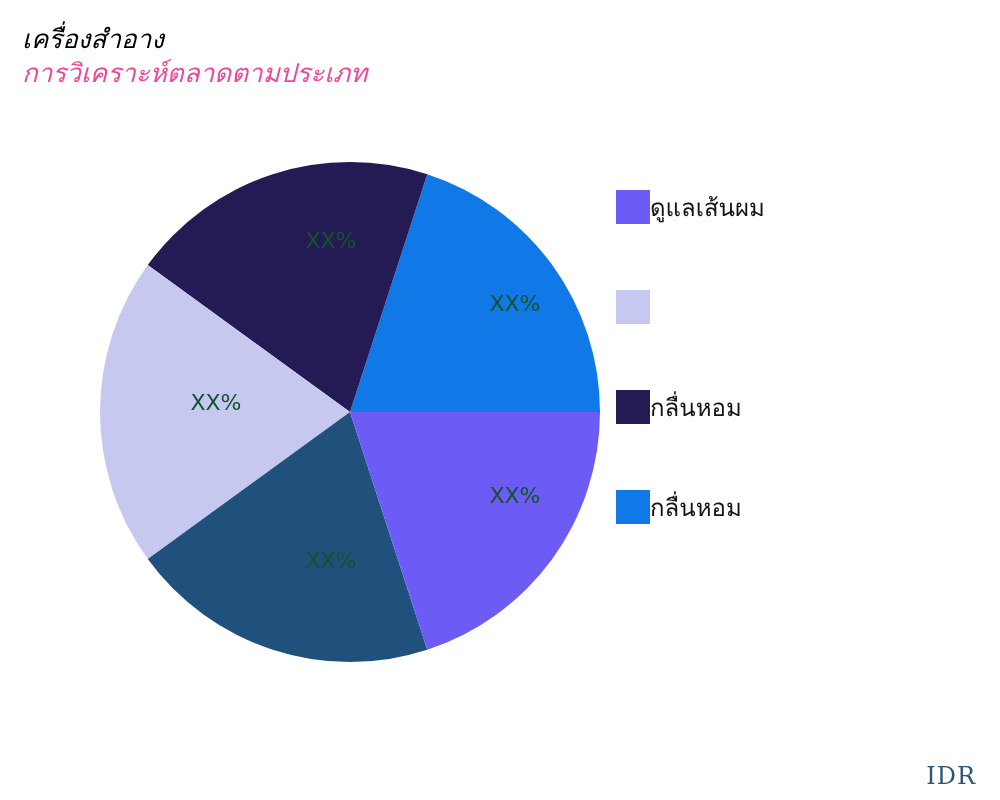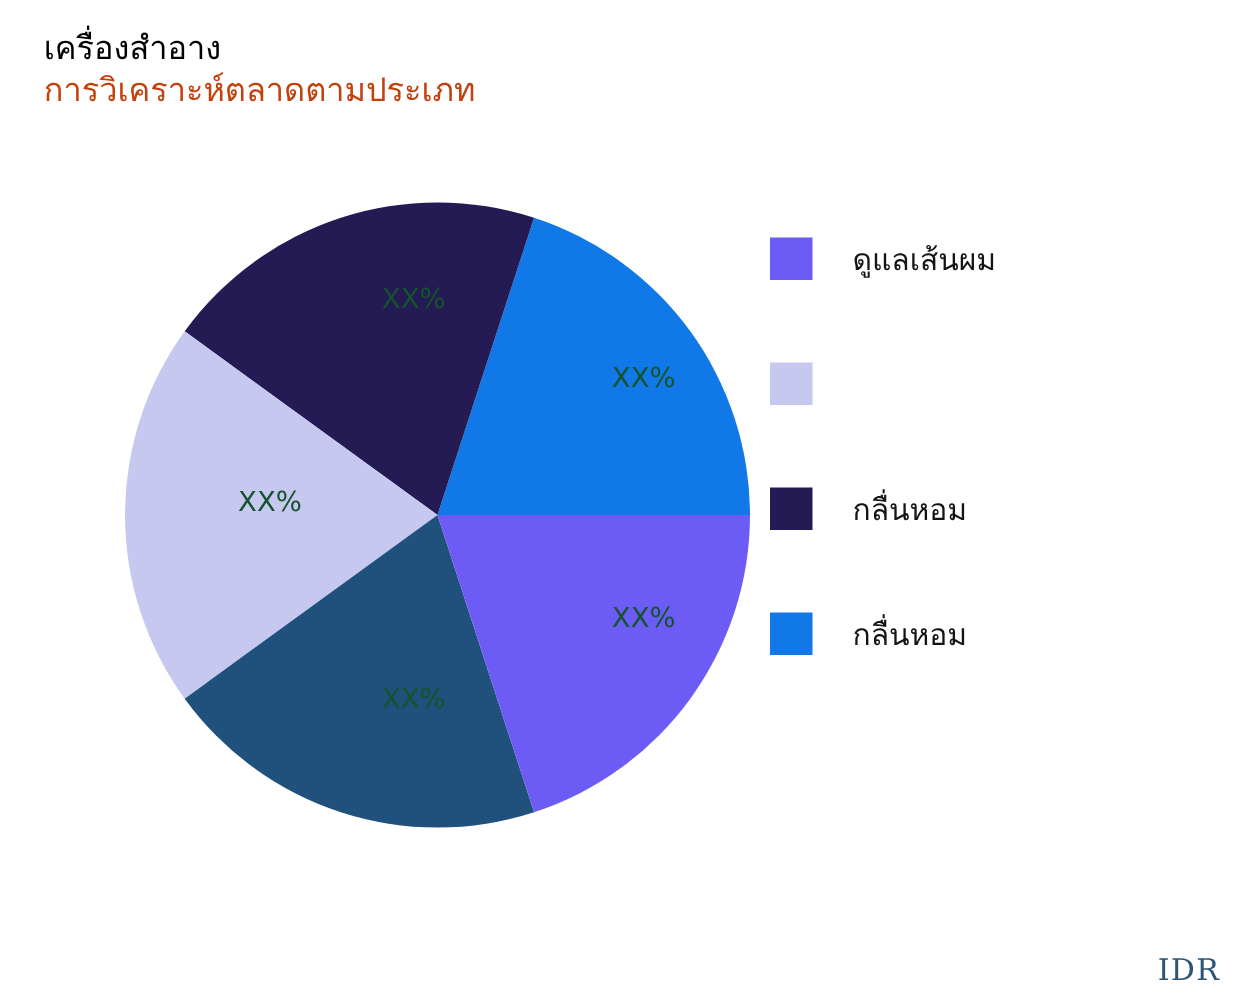--- a/index.html
+++ b/index.html
@@ -15,23 +15,24 @@
     position: relative;
     width: 1000px;
     height: 800px;
     background: #ffffff;
     overflow: hidden;
   }
 
   
   #title-block {
     position: absolute;
-    left: 35px;
+    left: 22px;
     top: 22px;
     width: 600px;
+    font-style: italic;
   }
   .title-line {
     font-family: "DejaVu Sans", "Liberation Sans", sans-serif;
     font-size: 26px;
     line-height: 34px;
     color: #000000;
     white-space: nowrap;
     font-weight: 400;
   }
 
@@ -69,21 +70,20 @@
     display: flex;
     align-items: center;
     height: 100px;
   }
   .legend-swatch {
     width: 34px;
     height: 34px;
     flex: 0 0 34px;
   }
   .legend-label {
-    margin-left: 32px;
     font-family: "DejaVu Sans", "Liberation Sans", sans-serif;
     font-size: 24px;
     color: #141414;
     white-space: nowrap;
   }
 
   
   #watermark {
     position: absolute;
     right: 24px;
@@ -94,21 +94,21 @@
     letter-spacing: 1px;
   }
 </style>
 </head>
 <body>
 
 <div id="canvas" style="background: rgb(255, 255, 255); width: 1000px; height: 800px;">
 
   <div id="title-block">
     <div class="title-line" style="color: rgb(0, 0, 0);">เครื่องสำอาง</div>
-    <div class="title-line" style="color: #c2410c;">การวิเคราะห์ตลาดตามประเภท</div>
+    <div class="title-line" style="color: #ec4899;">การวิเคราะห์ตลาดตามประเภท</div>
   </div>
 
   <div id="pie-wrap">
     <svg id="pie-svg" width="1000" height="800" viewBox="0 0 1000 800">
       <g id="pie-slices">
           <path d="M 350 412 L 600.00 412.00 A 250 250 0 0 0 427.25 174.24 Z" fill="#1178e8" stroke="none"></path>
           <path d="M 350 412 L 427.25 174.24 A 250 250 0 0 0 147.75 265.05 Z" fill="#241a54" stroke="none"></path>
           <path d="M 350 412 L 147.75 265.05 A 250 250 0 0 0 147.75 558.95 Z" fill="#c7c8f0" stroke="none"></path>
           <path d="M 350 412 L 147.75 558.95 A 250 250 0 0 0 427.25 649.76 Z" fill="#20507c" stroke="none"></path>
           <path d="M 350 412 L 427.25 649.76 A 250 250 0 0 0 600.00 412.00 Z" fill="#6c5cf5" stroke="none"></path>

